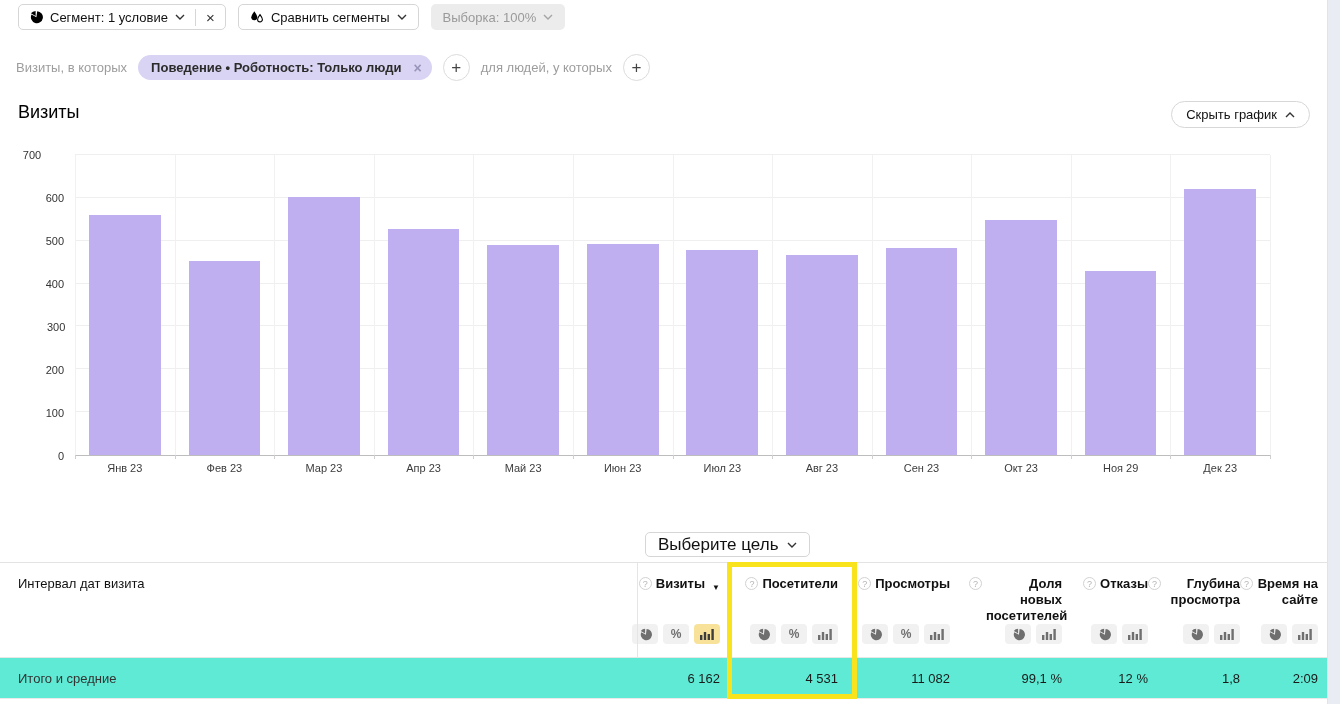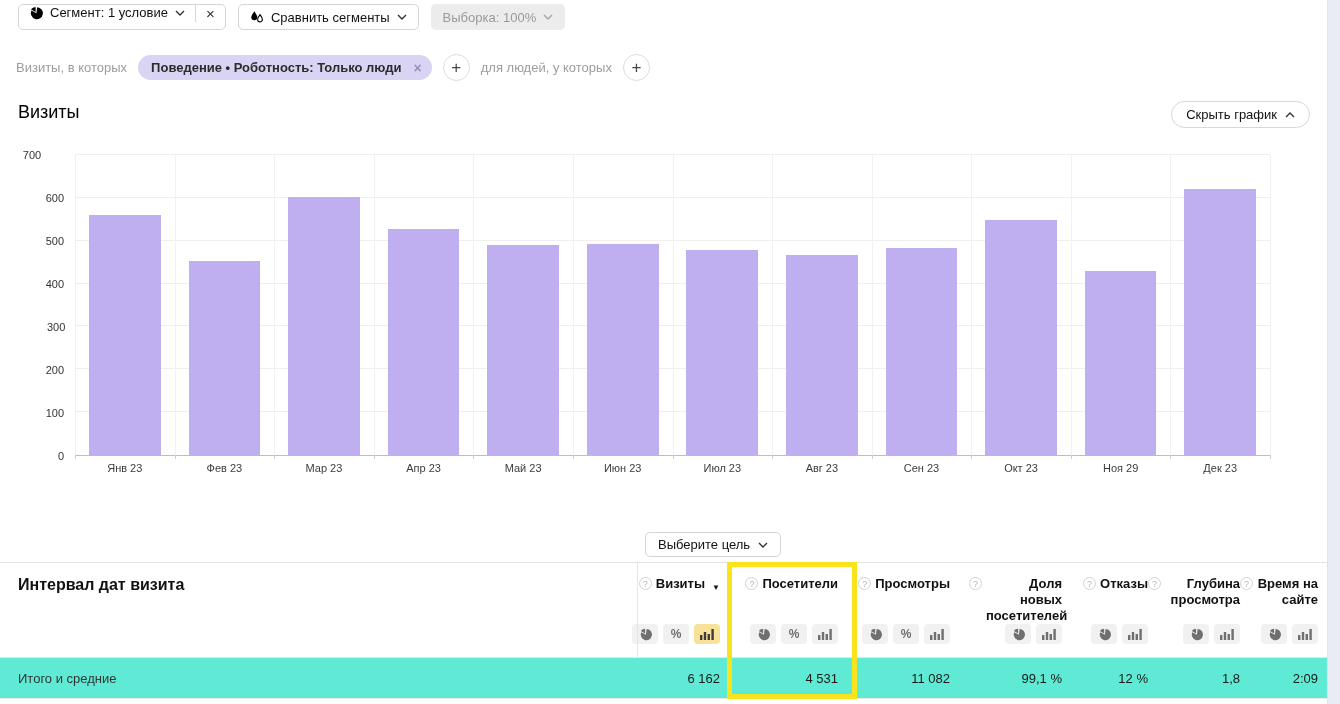--- a/index.html
+++ b/index.html
@@ -2,21 +2,21 @@
 <html><head>
 <meta charset="utf-8">
 <style>
   * { margin:0; padding:0; box-sizing:border-box; }
   html,body { background:#fff; }
   body { font-family:"Liberation Sans","DejaVu Sans",sans-serif; }
   .screen { position:relative; width:1340px; height:704px; background:#fff; overflow:hidden; }
 
   
   .toolbar { position:absolute; top:4px; left:18px; display:flex; gap:12px; align-items:center; }
-  .btn-group { display:flex; align-items:flex-start; border:1px solid #d6d6d6; border-radius:5px; background:#fff; height:26px; }
+  .btn-group { display:flex; align-items:center; border:1px solid #d6d6d6; border-radius:5px; background:#fff; height:26px; }
   .btn-seg { display:flex; align-items:center; gap:7px; padding:0 10px; font-size:13px; color:#111; cursor:pointer; }
   .btn-x { display:flex; align-items:center; justify-content:center; width:30px; border-left:1px solid #d6d6d6; font-size:15px; color:#333; cursor:pointer; }
   .btn-plain { display:flex; align-items:center; gap:7px; border:1px solid #d6d6d6; border-radius:5px; background:#fff; height:26px; padding:0 11px; font-size:13px; color:#111; cursor:pointer; }
   .btn-muted { display:flex; align-items:center; gap:7px; border:none; border-radius:5px; background:#ececec; height:26px; padding:8px 12px; font-size:13px; color:#9a9a9a; cursor:pointer; }
   .chev { display:inline-block; }
 
   
   .filters { position:absolute; top:54px; left:16px; display:flex; align-items:center; gap:11px; font-size:13px; color:#9d9d9d; }
   .chip { display:flex; align-items:center; gap:12px; background:#d9d4f3; border-radius:13px; height:25px; padding:0 10px 0 13px; font-size:13px; color:#2b2b2b; cursor:pointer;font-weight:bold; }
   .chip-x { color:#9894bb; font-size:14px; line-height:1; }
@@ -30,26 +30,26 @@
   .chart { position:absolute; top:140px; left:0; width:1340px; height:350px; }
   .plot { position:absolute; left:75px; top:15px; width:1195px; height:301px; border-bottom:1px solid #bdbdbd; }
   .hgrid { position:absolute; left:0; width:100%; height:1px; background:#efefef; }
   .vgrid { position:absolute; top:0; height:100%; width:1px; background:#f1f1f1; }
   .vtick { position:absolute; top:100%; height:4px; width:1px; background:#cfcfcf; }
   .ylab { position:absolute; left:0; width:64px; text-align:right; font-size:11px; color:#333; }
   .bar { position:absolute; bottom:0; background:#bfaff0; }
   .xlab { position:absolute; top:322px; text-align:center; font-size:11px; color:#3c3c3c; }
 
   
-  .goal-btn { position:absolute; top:532px; left:645px; display:flex; align-items:center; gap:8px; border:1px solid #d6d6d6; border-radius:5px; background:#fff; height:25px; padding:0 12px; font-size:13px; color:#111; cursor:pointer; }
+  .goal-btn { position:absolute; top:532px; left:645px; display:flex; align-items:center; gap:8px; border:1px solid #d6d6d6; border-radius:5px; background:#fff; height:25px; padding:0 12px; font-size:17px; color:#111; cursor:pointer; }
 
   
   .table { position:absolute; top:562px; left:0; width:1340px; height:136px; border-top:1px solid #e3e3e3; background:#fff; }
   .vdivider { position:absolute; left:637px; top:0; height:136px; width:1px; background:#e5e5e5; }
-  .row-header { position:absolute; top:13px; left:18px; font-size:16px; font-weight:700; color:#111; }
+  .row-header { position:absolute; top:13px; left:18px; font-size:13px; font-weight:400; color:#111; }
   .metric-headers { position:absolute; left:637px; top:0; width:681px; height:94px; display:grid; grid-template-columns:83px 118px 112px 112px 86px 92px 78px; }
   .mh-cell { position:relative; display:flex; flex-direction:column; align-items:flex-end; padding-top:13px; }
   .mh-label { display:flex; align-items:flex-start; gap:4px; font-size:13px; font-weight:700; color:#111; line-height:16px; text-align:right; }
   .mh-cell:nth-child(4) .mh-text { max-width:76px; }
   .mh-cell:nth-child(6) .mh-text { max-width:80px; }
   .mh-cell:nth-child(7) .mh-text { max-width:62px; }
   .help { width:13px; height:13px; margin-top:1px; border:1px solid #d2d2d2; border-radius:50%; display:inline-flex; align-items:center; justify-content:center; font-size:9px; font-weight:400; color:#b5b5b5; flex:none; cursor:pointer; }
   .sort { font-size:8px; color:#111; margin-left:3px; margin-top:4px; cursor:pointer; }
   .mh-toggles { position:absolute; bottom:13px; right:0; display:flex; gap:5px; }
   .tg { width:26px; height:20px; border-radius:4px; background:#f1f1f1; display:flex; align-items:center; justify-content:center; color:#6f6f6f; cursor:pointer; }

